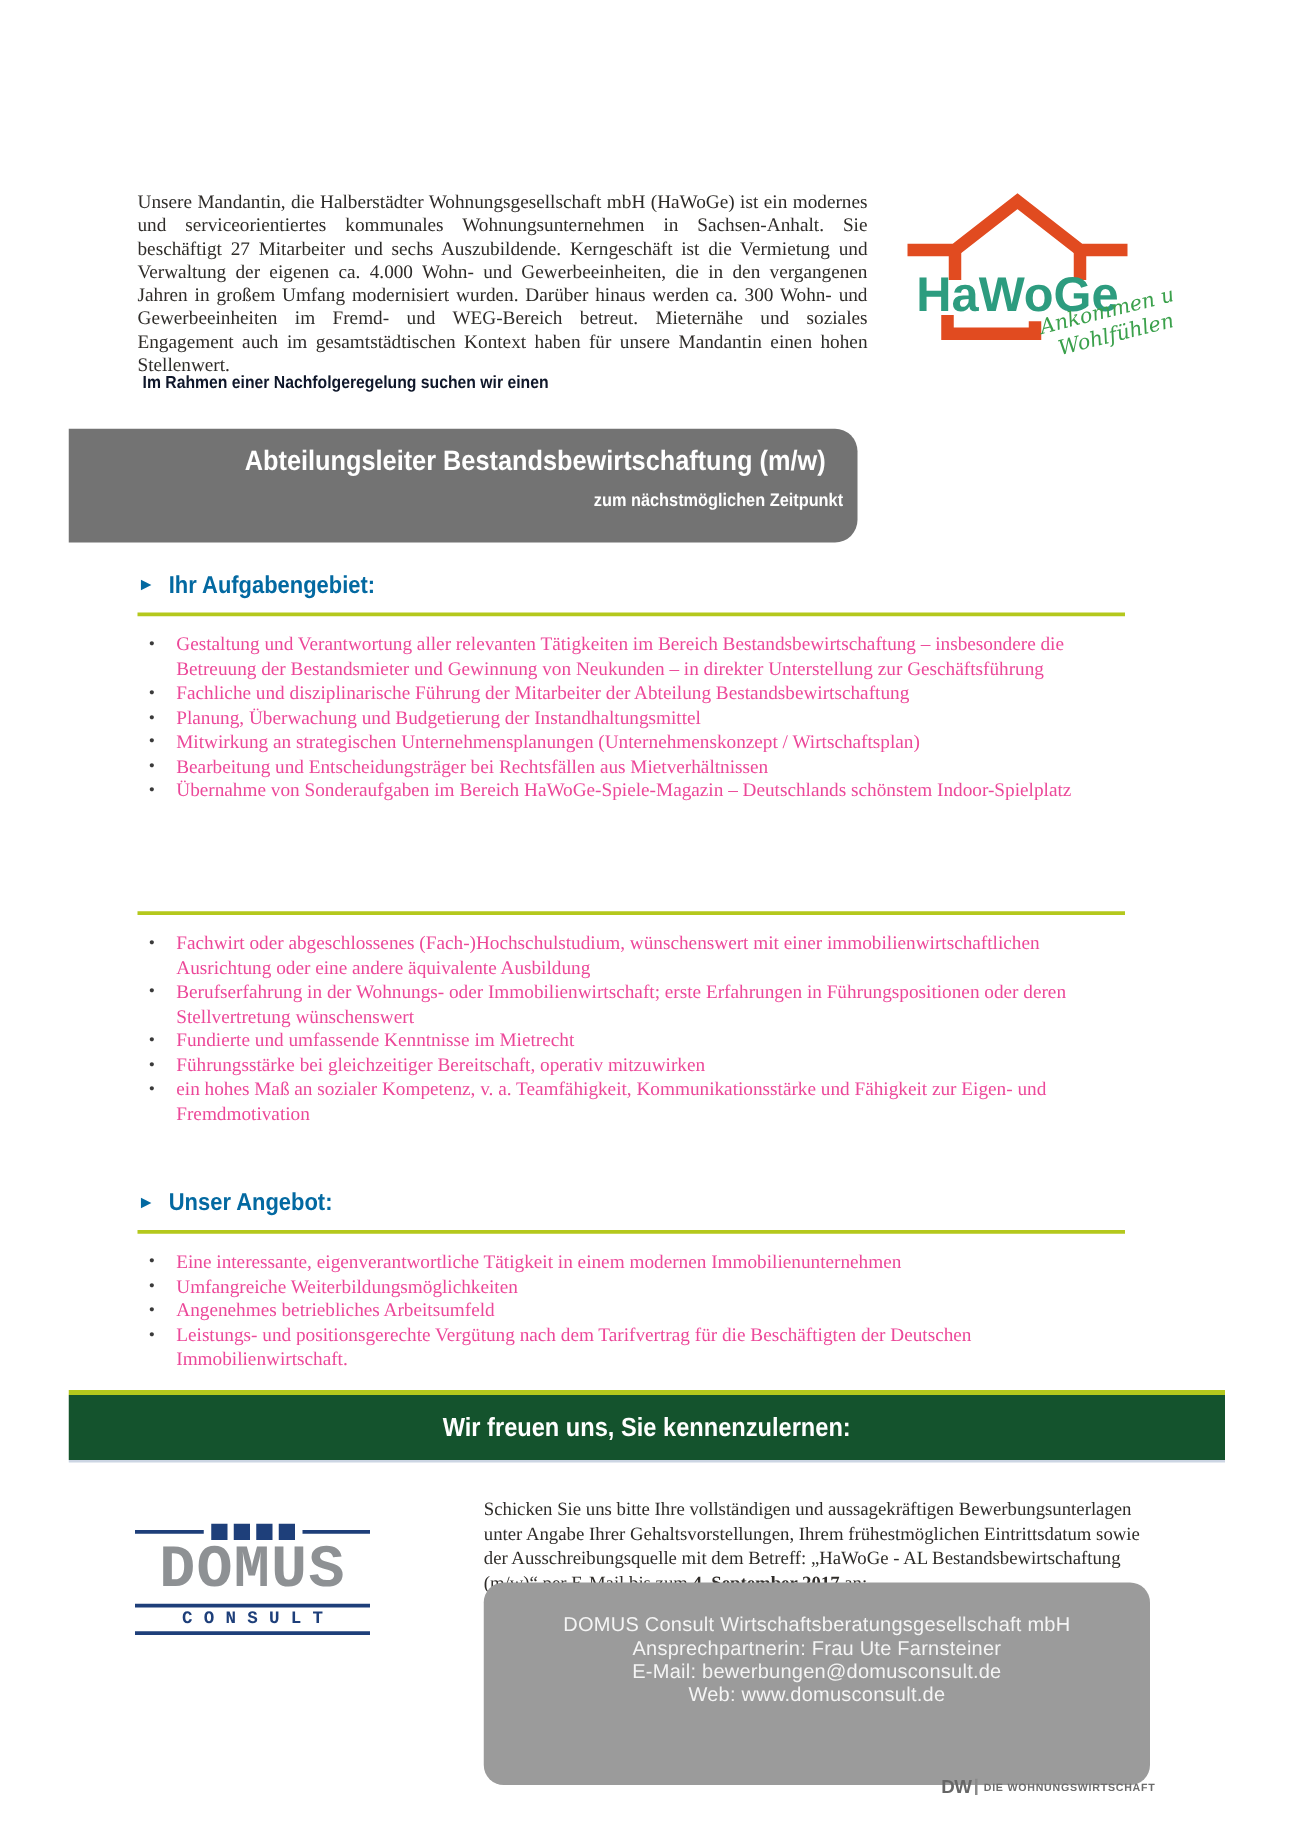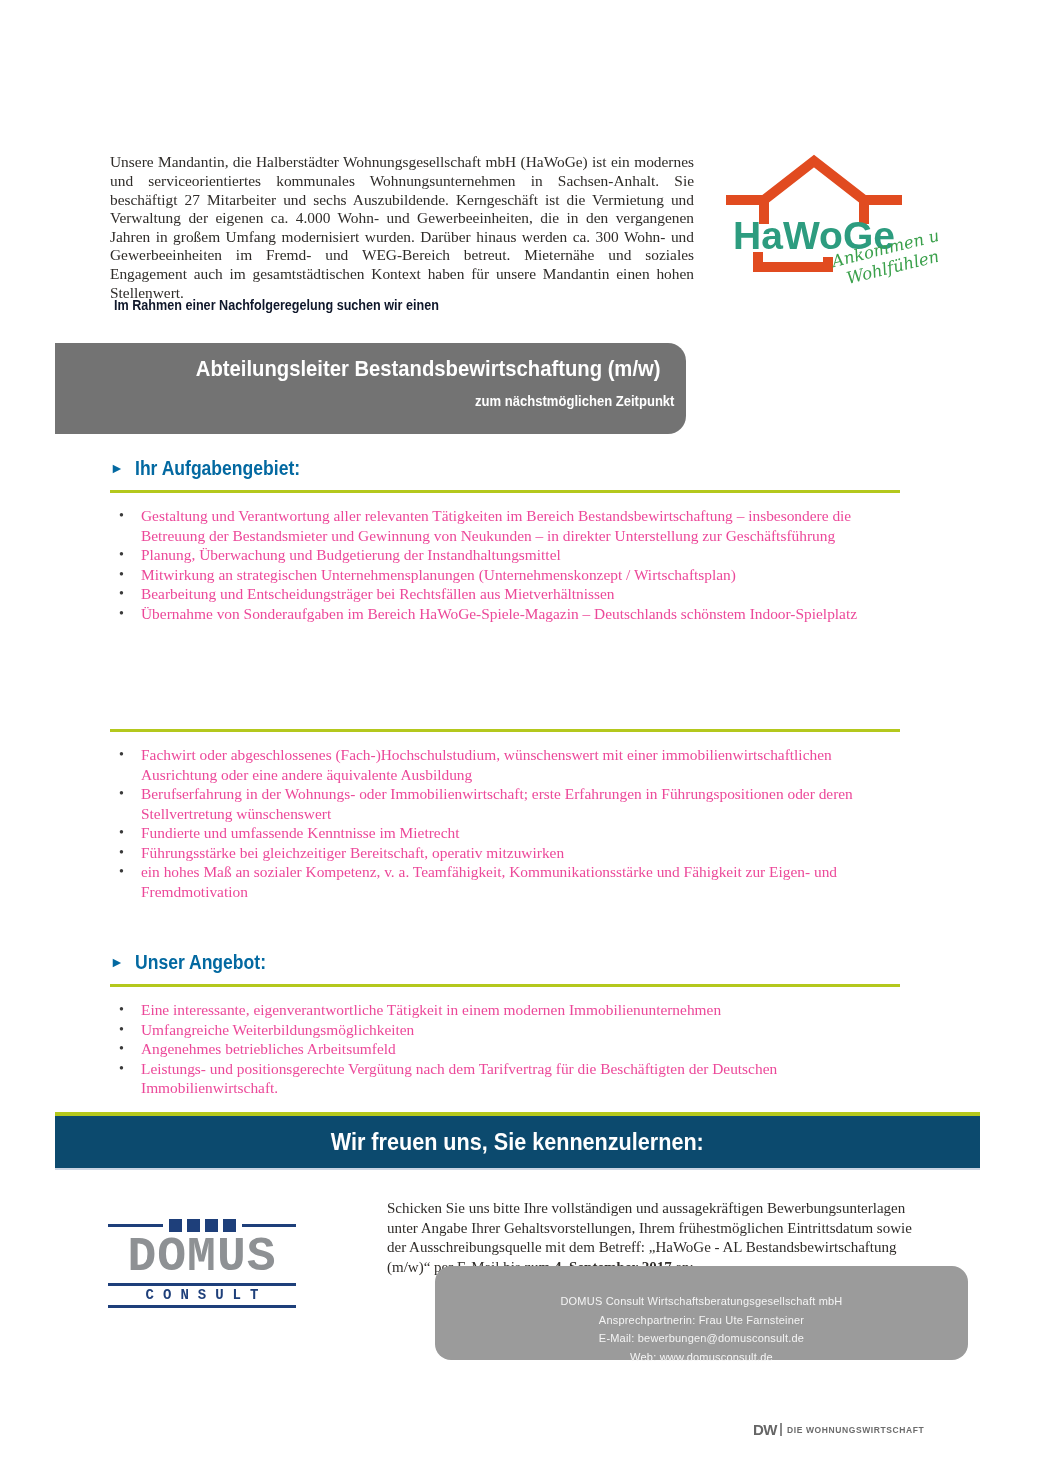--- a/index.html
+++ b/index.html
@@ -35,32 +35,32 @@
   .bullets li{position:relative;padding-left:31px;font-size:15.4px;line-height:19.5px;color:#ec4899;}
   .bullets li::before{content:"•";position:absolute;left:9px;top:0;font-size:14px;color:#3a3a3a;}
 
   .sec-1{top:456px;}
   .sec-2{top:722px;}
   .sec-3{top:950px;}
 
   
   .closing-banner{position:absolute;left:55px;top:1112px;width:925px;}
   .closing-banner .topline{height:4px;background:#b4c81d;}
-  .closing-banner .bar{height:52px;background:#0c4a6e;color:#ffffff;text-align:center;line-height:52px;font-size:24px;}
+  .closing-banner .bar{height:52px;background:#14532d;color:#ffffff;text-align:center;line-height:52px;font-size:21px;}
   .closing-banner .bottomline{height:2px;background:#ccd5e3;}
 
   
   .apply-text{position:absolute;left:387px;top:1184px;width:532px;
               font-size:15px;line-height:19.5px;color:#2f2c29;}
   .apply-text b{font-weight:bold;}
 
-  .contact-box{position:absolute;left:387px;top:1266px;width:533px;height:94px;
+  .contact-box{position:absolute;left:387px;top:1266px;width:533px;height:162px;
                background:#9b9b9b;border-radius:16px;color:#f5f5f5;text-align:center;
-               font-family:"Liberation Sans",sans-serif;font-size:11px;line-height:18.5px;
-               padding-top:26px;box-sizing:border-box;letter-spacing:.2px;margin-left:48px;}
+               font-family:"Liberation Sans",sans-serif;font-size:16px;line-height:18.5px;
+               padding-top:26px;box-sizing:border-box;letter-spacing:.2px;}
 
   
   .domus{position:absolute;left:108px;top:1219px;width:188px;font-family:Liberation Mono, monospace;}
   .domus .sq-row{display:flex;align-items:center;height:13px;}
   .domus .sq-row .line{flex:1;height:3px;background:#1e3f7a;}
   .domus .sq-row .squares{display:flex;gap:5px;margin:0 6px;}
   .domus .sq-row .squares i{width:13px;height:13px;background:#1e3f7a;display:block;}
   .domus .word{color:#8e9194;font-weight:bold;font-size:48px;line-height:46px;letter-spacing:1px;text-align:center;margin-top:2px;}
   .domus .consult{margin-top:3px;border-top:3px solid #1e3f7a;border-bottom:3px solid #1e3f7a;
                   color:#1e3f7a;font-weight:bold;font-size:14px;line-height:19px;text-align:center;
@@ -108,20 +108,21 @@
   </div>
 
   <div class="section sec-1">
     <h2>
       <span class="arrow">►</span>
       <span class="cond">Ihr Aufgabengebiet:</span>
     </h2>
     <div class="rule"></div>
     <ul class="bullets">
         <li>Gestaltung und Verantwortung aller relevanten Tätigkeiten im Bereich Bestandsbewirtschaftung – insbesondere die Betreuung der Bestandsmieter und Gewinnung von Neukunden – in direkter Unterstellung zur Geschäftsführung</li>
+        <li>Fachliche und disziplinarische Führung der Mitarbeiter der Abteilung Bestandsbewirtschaftung</li>
         <li>Planung, Überwachung und Budgetierung der Instandhaltungsmittel</li>
         <li>Mitwirkung an strategischen Unternehmensplanungen (Unternehmenskonzept / Wirtschaftsplan)</li>
         <li>Bearbeitung und Entscheidungsträger bei Rechtsfällen aus Mietverhältnissen</li>
         <li>Übernahme von Sonderaufgaben im Bereich HaWoGe-Spiele-Magazin – Deutschlands schönstem Indoor-Spielplatz</li>
       </ul>
   </div>
 
   <div class="section sec-2">
     <div class="rule"></div>
     <ul class="bullets">

